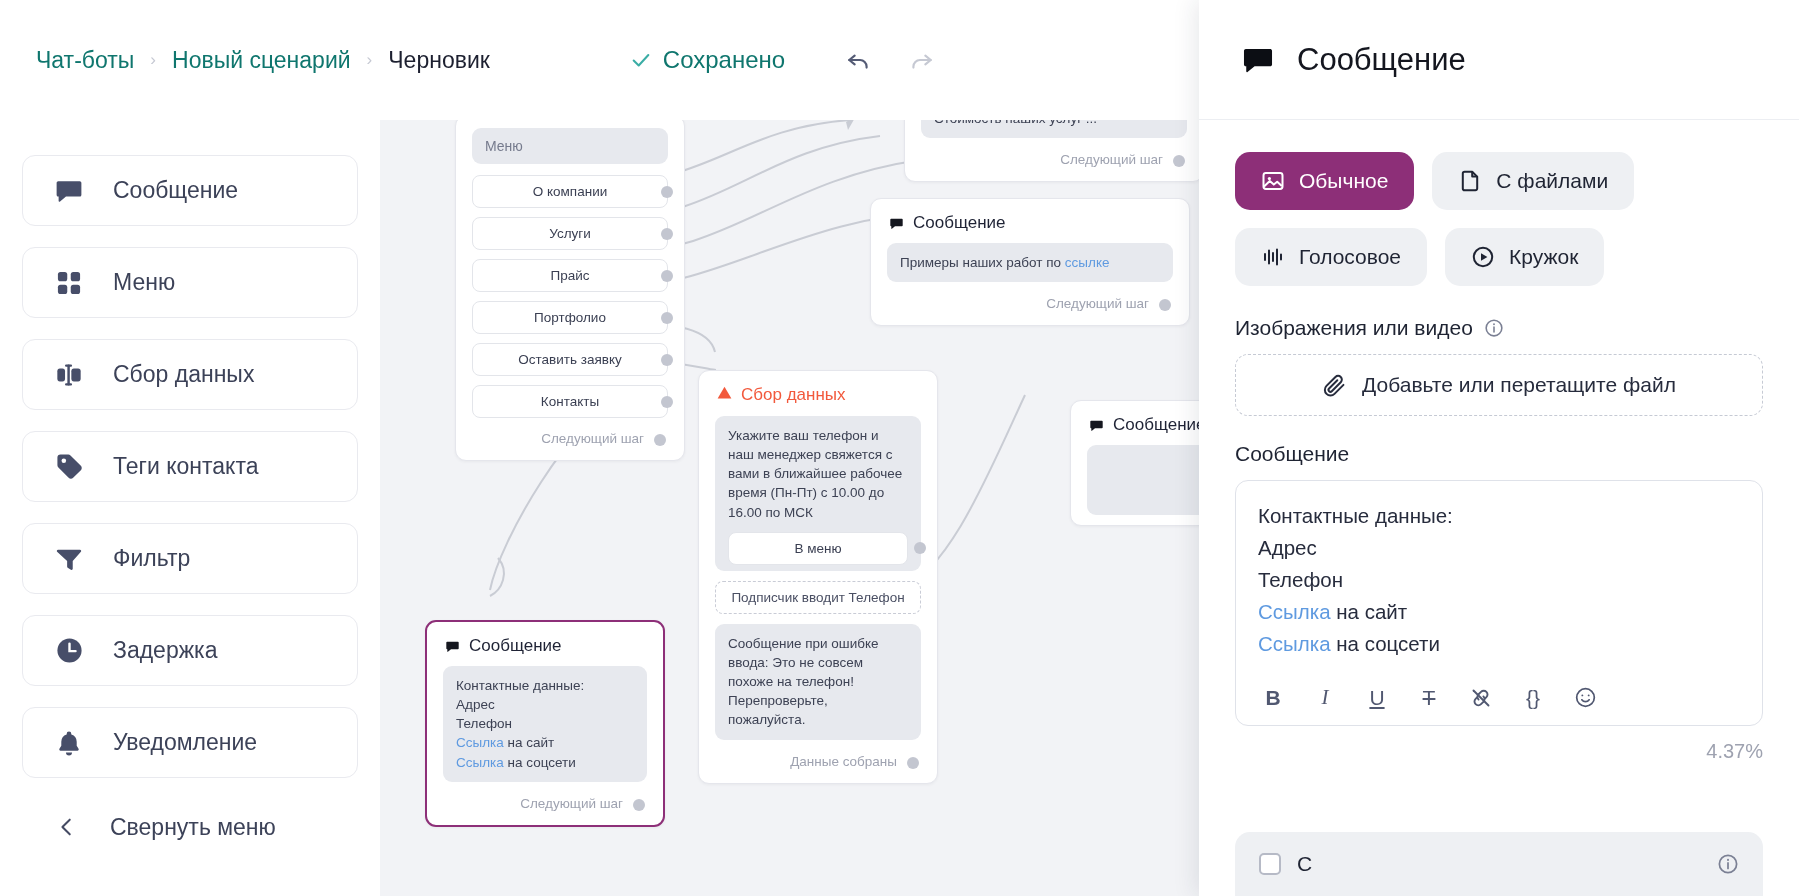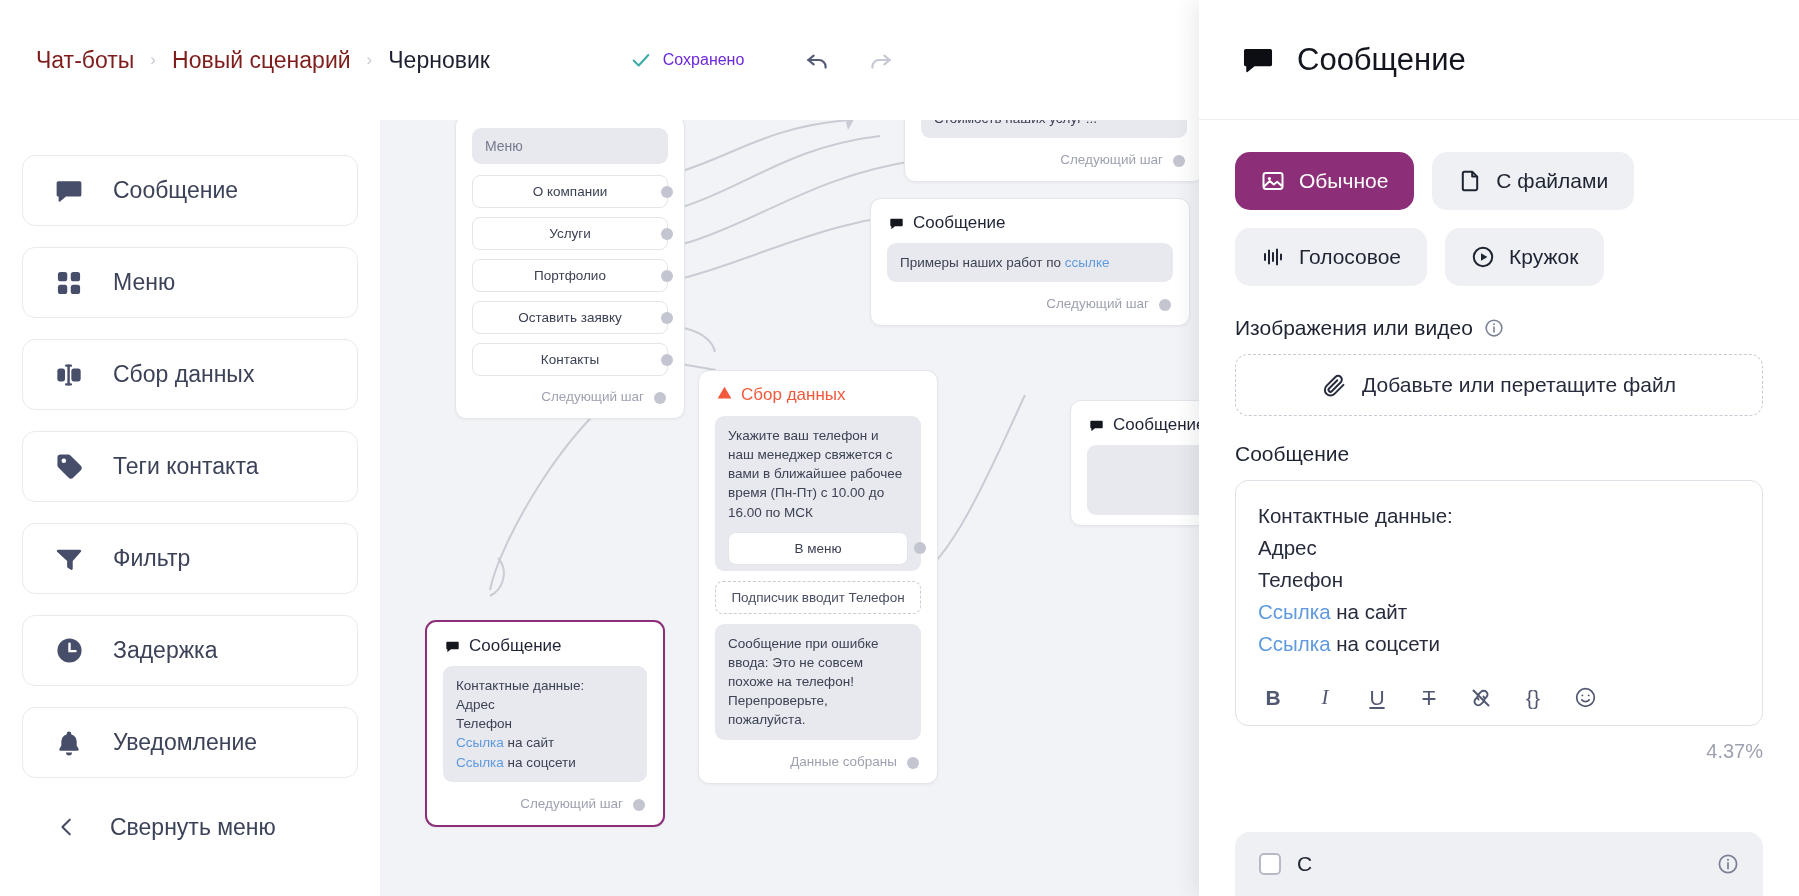--- a/index.html
+++ b/index.html
@@ -11,26 +11,26 @@
     color: #2e3347;
   }
   .app { position: relative; width: 1799px; height: 896px; }
 
   
   .topbar {
     position: absolute; top: 0; left: 0; width: 1199px; height: 120px;
     background: #ffffff; display: flex; align-items: center;
     padding-left: 36px; z-index: 3;
   }
-  .crumb { font-size: 23px; color: #7f1d1d; white-space: nowrap; }
+  .crumb { font-size: 23px; color: #0f766e; white-space: nowrap; }
   .crumb.current { color: #1d2030; }
   .crumb-sep { font-size: 17px; color: #c6c9d3; margin: 0 16px; }
   .saved {
     display: flex; align-items: center; gap: 11px;
-    font-size: 16px; color: #6d28d9; margin-left: 140px; white-space: nowrap;
+    font-size: 24px; color: #0f766e; margin-left: 140px; white-space: nowrap;
   }
   .saved svg { display: block; }
   .undo-btn {
     margin-left: 56px; width: 36px; height: 36px;
     display: flex; align-items: center; justify-content: center;
     color: #545b75; cursor: pointer;
   }
   .redo-btn { margin-left: 26px; width: 36px; height: 36px;
     display: flex; align-items: center; justify-content: center; color: #545b75; }
 
@@ -292,20 +292,24 @@
     </svg>
 
     <div class="node" style="left:75px; top:-5px; width:230px;">
       <div class="menu-title">Меню</div>
       <div class="mbtn">
         <span>О компании</span>
         <span class="dot"></span>
         </div>
       <div class="mbtn">
         <span>Услуги</span>
+        <span class="dot"></span>
+        </div>
+      <div class="mbtn">
+        <span>Прайс</span>
         <span class="dot"></span>
         </div>
       <div class="mbtn">
         <span>Портфолио</span>
         <span class="dot"></span>
         </div>
       <div class="mbtn">
         <span>Оставить заявку</span>
         <span class="dot"></span>
         </div>

